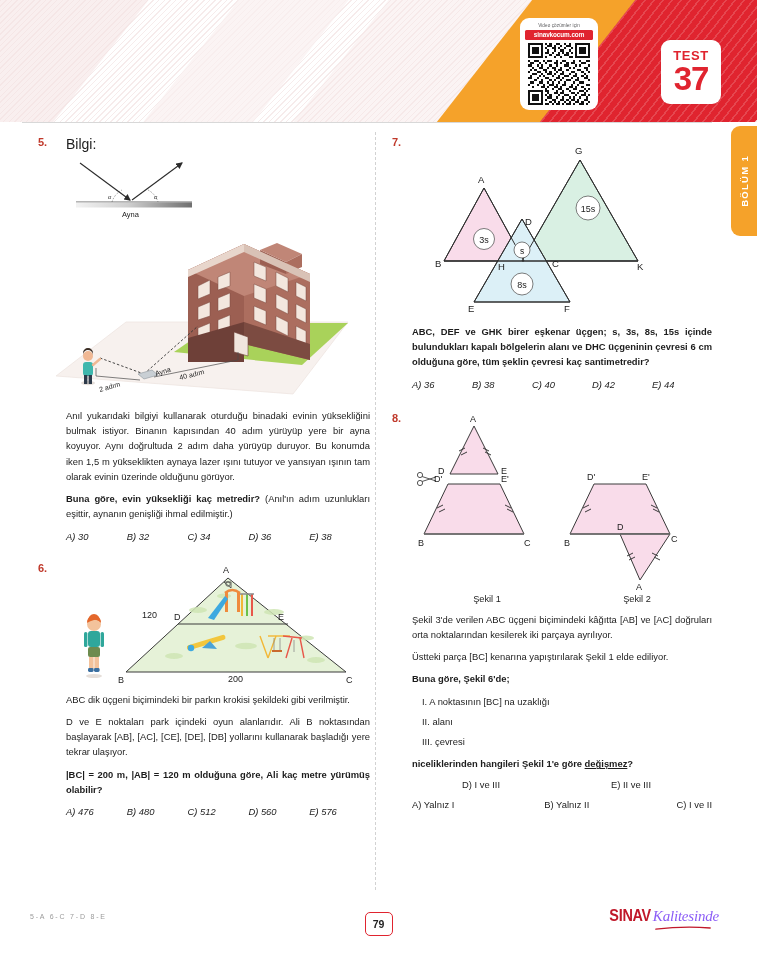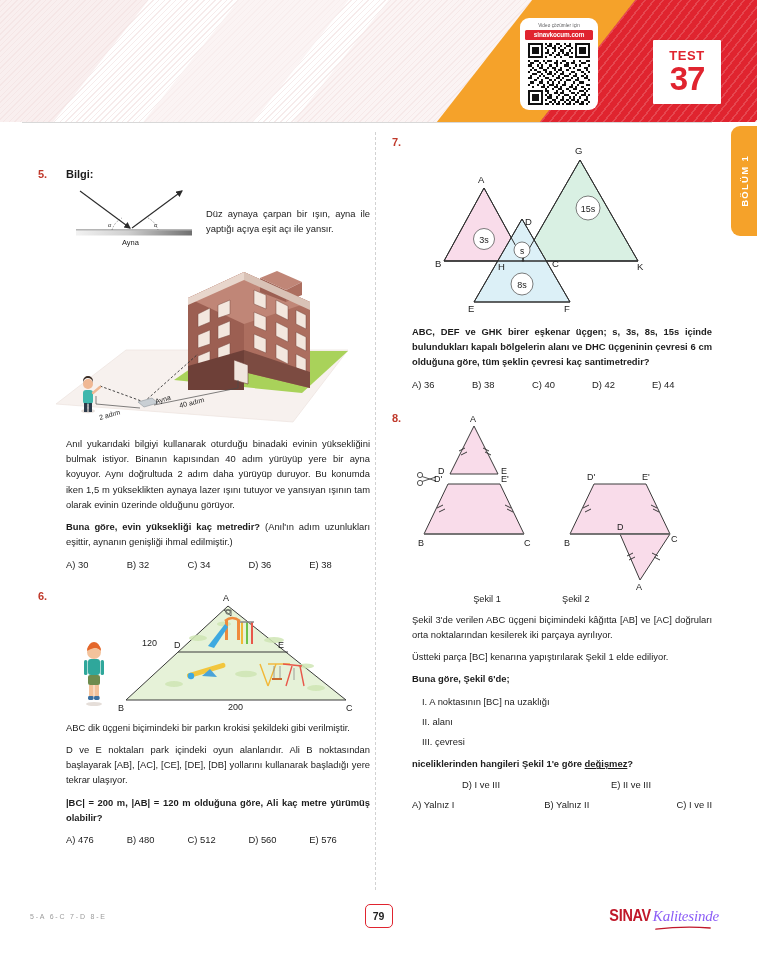--- a/index.html
+++ b/index.html
@@ -88,23 +88,23 @@
     font-size: 6.4px; font-weight: bold;
     padding: 1.5px 0; border-radius: 1.5px;
     letter-spacing: -0.1px;
     margin-bottom: 3px;
   }
   .qr-code { width: 62px; height: 62px; margin: 0 auto; }
 
   
   .test-badge {
     position: absolute; top: 40px; right: 36px;
-    width: 68px; height: 64px;
+    width: 60px; height: 64px;
     background: #ffffff;
-    border-radius: 1px;
+    border-radius: 9px;
     z-index: 7;
     display: flex; flex-direction: column;
     align-items: center; justify-content: center;
     box-shadow: 0 0 0 0.5px rgba(0,0,0,0.04);
   }
   .test-word {
     font-size: 13px; font-weight: bold;
     color: #e0242f; letter-spacing: 0.6px;
     line-height: 1;
   }
@@ -153,27 +153,27 @@
     font-size: 11px; font-weight: bold; color: #c0392b;
   }
   .q-body { margin-left: 28px; }
 
   .para {
     font-size: 9.4px; color: #1c1c1c;
     line-height: 1.62; text-align: justify;
     margin-bottom: 7px;
   }
   .para b, .bold { font-weight: bold; }
-  .label-bilgi { font-size: 11px; font-weight: bold; color: #1c1c1c; margin-bottom: 4px; margin-top: 32px; }
+  .label-bilgi { font-size: 14px; font-weight: normal; color: #1c1c1c; margin-bottom: 4px; }
 
   .choices {
     display: flex; font-size: 9.4px; color: #1c1c1c;
     margin-top: 9px;
   }
-  .choices span { flex: 1; }
+  .choices span { flex: 1; font-style: italic; }
   .choices.five span { flex: 0 0 20%; }
 
   .choices-row2 {
     display: flex; font-size: 9.4px; color: #1c1c1c; margin-top: 9px;
   }
 
   
   .mirror-fig { width: 130px; margin: 2px 0 0 4px; }
   .bilgi-row { display: flex; gap: 6px; align-items: flex-start; }
   .bilgi-text {
@@ -181,21 +181,21 @@
     color: #1c1c1c; flex: 1; padding-top: 22px;
   }
 
   
   .footer { position: absolute; bottom: 22px; left: 0; width: 757px; height: 34px; }
   .answer-key {
     position: absolute; left: 30px; top: 9px;
     font-size: 7px; color: #9a9a9a; letter-spacing: 1.8px;
   }
   .page-num-box {
-    position: absolute; left: 50%; top: 0; transform: translateX(-50%);
+    position: absolute; left: 50%; top: 8px; transform: translateX(-50%);
     width: 28px; height: 24px;
     border: 1.6px solid #e0242f; border-radius: 5px;
     display: flex; align-items: center; justify-content: center;
     font-size: 10.5px; font-weight: bold; color: #222;
     background: #fff;
   }
   .brand { position: absolute; right: 38px; top: 3px; display: flex; align-items: baseline; }
   .brand-1 {
     font-size: 16px; font-weight: bold; color: #c0182a;
     letter-spacing: -0.3px; font-family: "Liberation Sans", sans-serif;
@@ -485,21 +485,20 @@
             <line x1="62" y1="42" x2="112" y2="5" stroke="#2b2b2b" stroke-width="1.1" marker-end="url(#arrHead)"></line>
             <line x1="6" y1="44" x2="122" y2="44" stroke="#5a5a5a" stroke-width="0.9"></line>
             <rect x="6" y="44.5" width="116" height="5" fill="url(#mirrGrad)"></rect>
             <path d="M42,44 A20,20 0 0 1 52,32" fill="none" stroke="#555" stroke-width="0.6" stroke-dasharray="1.5,1.5"></path>
             <path d="M78,32 A20,20 0 0 1 88,44" fill="none" stroke="#555" stroke-width="0.6" stroke-dasharray="1.5,1.5"></path>
             <text x="38" y="41" font-size="6" fill="#222" font-family="Liberation Serif, serif" font-style="italic">α</text>
             <text x="84" y="41" font-size="6" fill="#222" font-family="Liberation Serif, serif" font-style="italic">α</text>
             <text x="52" y="59" font-size="7.5" fill="#1c1c1c" font-family="Liberation Sans, sans-serif">Ayna</text>
           </svg>
         </div>
-        <div class="bilgi-text">Düz aynaya çarpan bir ışın, ayna ile yaptığı açıya eşit açı ile yansır.</div>
       </div>
 
       <div style="margin:6px 0 4px -18px;">
         <svg viewBox="0 0 320 178" width="320" height="178">
 
           <polygon points="8,150 78,96 300,96 245,168" fill="#f7f1ee" stroke="#ece3de" stroke-width="0.7"></polygon>
 
           <polygon points="126,126 168,97 300,97 254,139" fill="#a9d25a"></polygon>
 
           <polygon points="140,44 196,18 196,118 140,136" fill="#9c5f52"></polygon>
@@ -771,21 +770,21 @@
           <text x="175" y="68" font-size="9" fill="#1c1c1c" font-family="Liberation Sans, sans-serif">D'</text>
           <text x="230" y="68" font-size="9" fill="#1c1c1c" font-family="Liberation Sans, sans-serif">E'</text>
           <text x="152" y="134" font-size="9" fill="#1c1c1c" font-family="Liberation Sans, sans-serif">B</text>
           <text x="259" y="130" font-size="9" fill="#1c1c1c" font-family="Liberation Sans, sans-serif">C</text>
           <text x="205" y="118" font-size="9" fill="#1c1c1c" font-family="Liberation Sans, sans-serif">D</text>
           <text x="224" y="178" font-size="9" fill="#1c1c1c" font-family="Liberation Sans, sans-serif">A</text>
         </svg>
       </div>
       <div style="display:flex; margin-bottom:8px; font-size:9.2px; color:#1c1c1c;">
         <span style="flex:1; text-align:center;">Şekil 1</span>
-        <span style="flex:1; text-align:left;">Şekil 2</span>
+        <span style="flex:1; text-align:center;">Şekil 2</span>
       </div>
 
       <div class="para">Şekil 3'de verilen ABC üçgeni biçimindeki kâğıtta [AB] ve [AC] doğruları orta noktalarından kesilerek iki parçaya ayrılıyor.</div>
       <div class="para">Üstteki parça [BC] kenarına yapıştırılarak Şekil 1 elde ediliyor.</div>
       <div class="para bold">Buna göre, Şekil 6'de;</div>
       <div class="para" style="margin:0 0 5px 10px;">I.   A noktasının [BC] na uzaklığı</div>
       <div class="para" style="margin:0 0 5px 10px;">II.  alanı</div>
       <div class="para" style="margin:0 0 7px 10px;">III. çevresi</div>
       <div class="para bold"><span>niceliklerinden hangileri Şekil 1'e göre </span><span style="text-decoration:underline;">değişmez</span><span>?</span></div>
 

